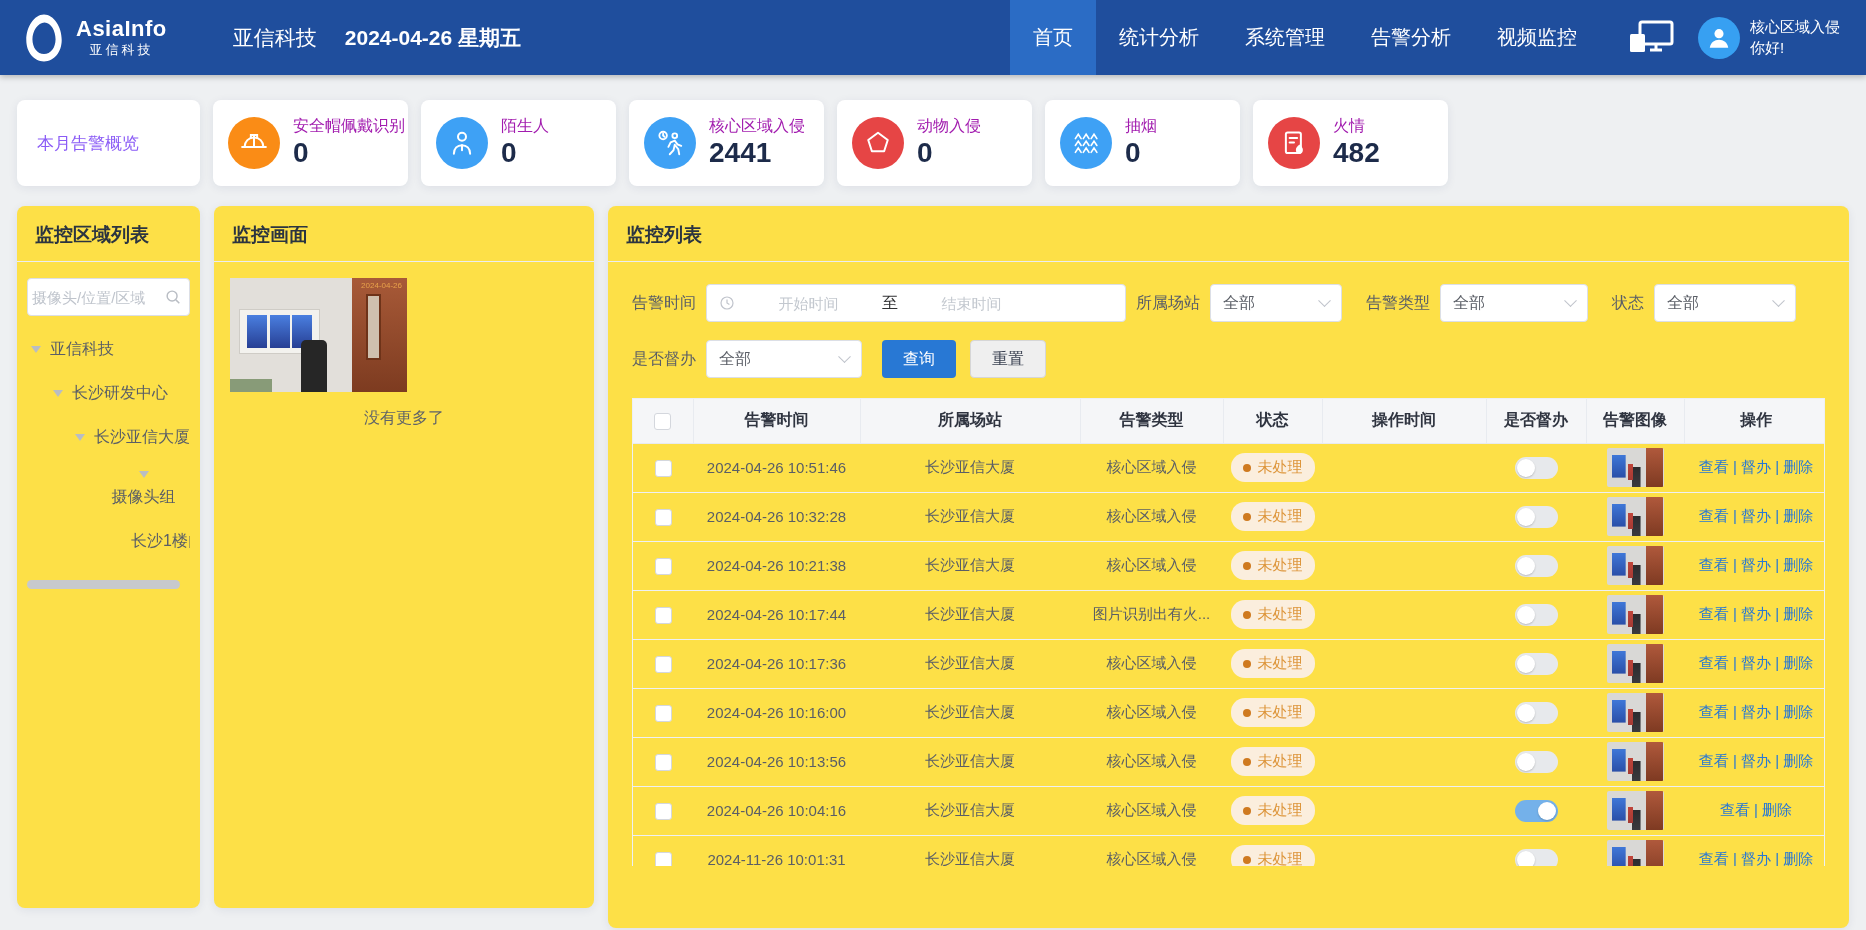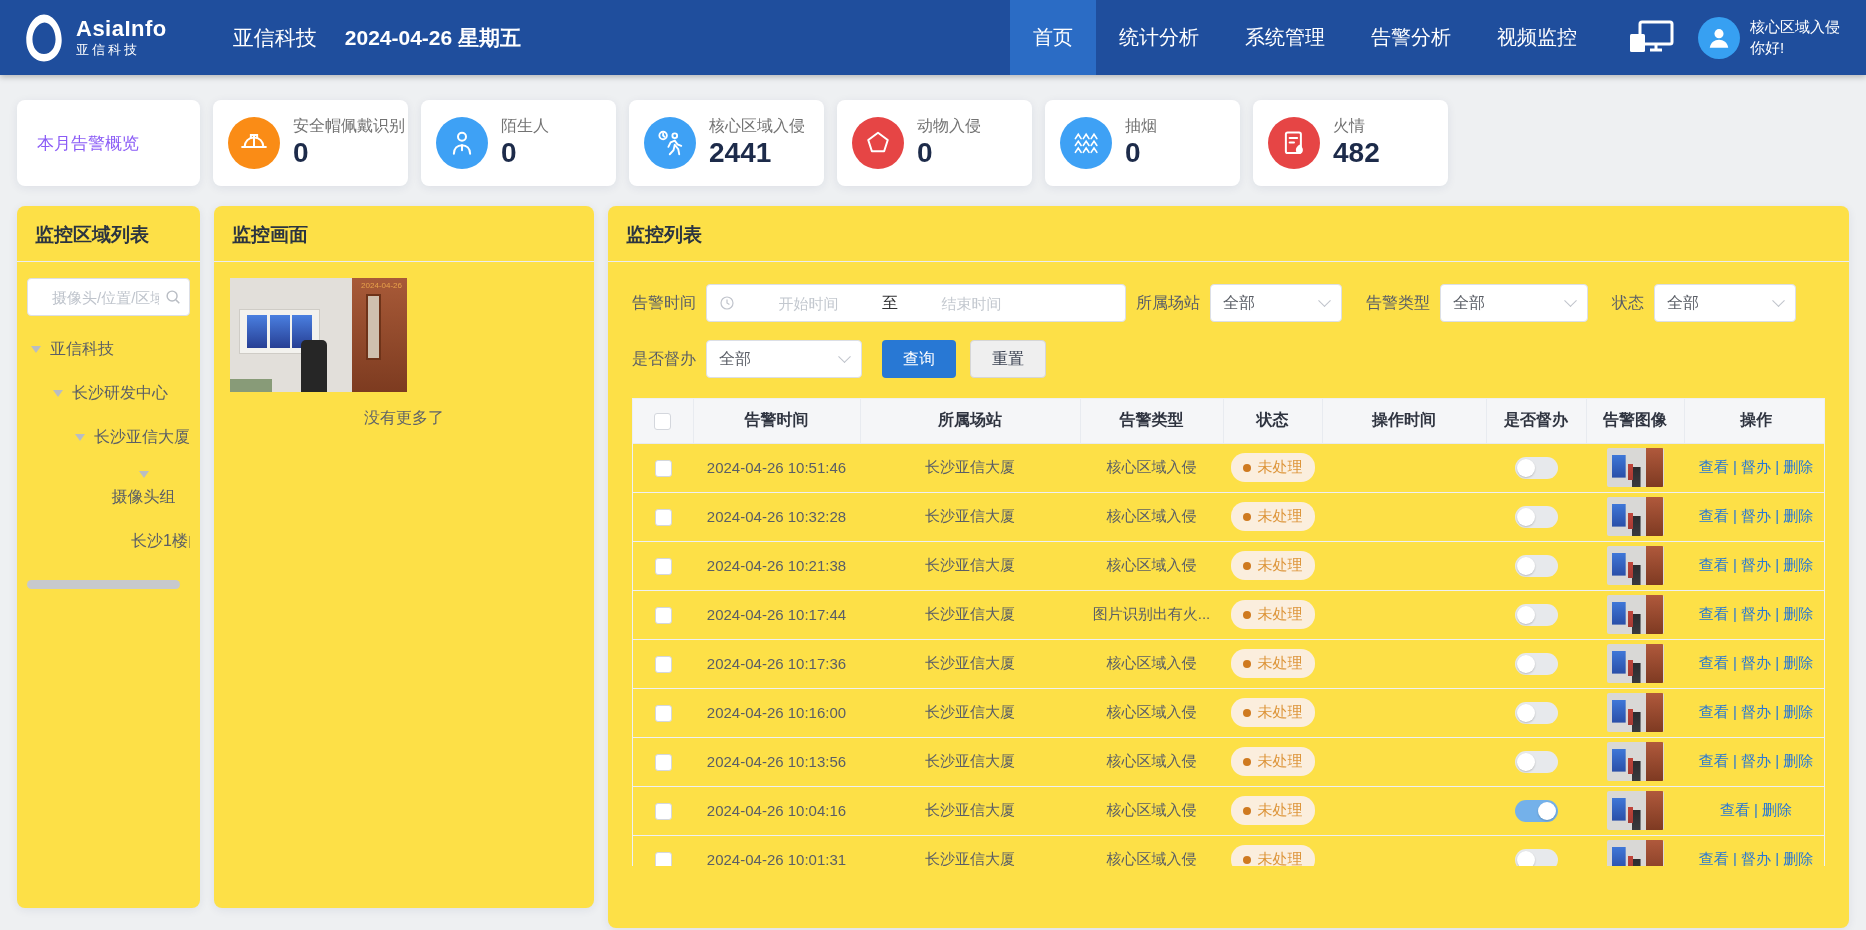--- a/index.html
+++ b/index.html
@@ -4,53 +4,53 @@
 <style>
   *{margin:0;padding:0;box-sizing:border-box;}
   html,body{width:1866px;height:930px;overflow:hidden;}
   body{font-family:"Liberation Sans","DejaVu Sans",sans-serif;background:#eef0f2;color:#303133;}
   .page{position:relative;width:1866px;height:930px;}
 
   
   .navbar{display:flex;align-items:center;height:75px;background:#1f4e9d;padding:0 26px 0 22px;box-shadow:0 2px 6px rgba(0,0,0,.25);}
   .brand{display:flex;align-items:center;gap:10px;}
   .brand svg{width:44px;height:50px;}
-  .brand-text{display:flex;flex-direction:column;color:#fff;line-height:1.1;}
+  .brand-text{display:flex;flex-direction:column;color:#fff;line-height:1.1;text-align:center;}
   .brand-en{font-size:22px;font-weight:600;letter-spacing:.5px;}
   .brand-cn{font-size:13px;letter-spacing:3px;margin-top:2px;}
   .company{margin-left:66px;font-size:21px;color:#fff;}
   .nav-date{margin-left:28px;font-size:21px;color:#fff;font-weight:700;}
   .nav{margin-left:auto;display:flex;height:100%;}
   .nav-item{display:flex;align-items:center;padding:0 23px;font-size:20px;color:#fff;cursor:pointer;}
   .nav-item.active{background:#2b6cc5;}
   .mon-icon{margin-left:28px;display:flex;align-items:center;cursor:pointer;}
   .avatar{margin-left:24px;width:42px;height:42px;border-radius:50%;background:#37a0f2;display:flex;align-items:center;justify-content:center;cursor:pointer;flex:none;}
   .user-text{margin-left:10px;color:#fff;font-size:15px;line-height:1.35;}
 
   
   .cards-row{display:flex;gap:13px;margin:25px 17px 0;}
   .card{background:#fff;border-radius:8px;box-shadow:0 2px 10px rgba(20,40,90,.08);height:86px;}
   .card.overview{width:183px;display:flex;align-items:center;padding-left:20px;font-size:17px;color:#8b5cf6;}
   .card.stat{width:195px;display:flex;align-items:center;gap:13px;padding-left:15px;cursor:default;}
   .icon-circle{width:52px;height:52px;border-radius:50%;display:flex;align-items:center;justify-content:center;flex:none;}
   .icon-circle svg{width:30px;height:30px;}
   .stat-meta{display:flex;flex-direction:column;line-height:1.15;}
-  .stat-label{font-size:16px;color:#737373;}
+  .stat-label{font-size:16px;color:#a21caf;}
   .stat-value{font-size:28px;font-weight:700;color:#1d2b4a;margin-top:2px;}
 
   
   .panels{display:flex;gap:14px;margin:20px 17px 0;align-items:flex-start;}
   .panel{background:#fde047;border-radius:8px;box-shadow:0 2px 10px rgba(20,40,90,.08);}
   .panel-title{padding:16px 18px 13px;font-size:19px;font-weight:700;color:#2b3440;border-bottom:1px solid #ebedf0;}
 
   
   .region-panel{width:183px;height:702px;overflow:hidden;}
   .region-body{padding:16px 10px 0 10px;}
   .search-box{position:relative;}
-  .search-box input{width:100%;height:38px;border:1px solid #dcdfe6;border-radius:4px;padding:0 30px 0 24px;font-size:15px;color:#5a5e66;font-family:inherit;outline:none;}
+  .search-box input{width:100%;height:38px;border:1px solid #dcdfe6;border-radius:4px;padding:0 30px 0 4px;font-size:15px;color:#5a5e66;font-family:inherit;outline:none;}
   .search-box input::placeholder{color:#bfc4cc;}
   .search-icon{position:absolute;right:8px;top:10px;}
   .tree{margin-top:6px;font-size:16px;color:#5a5e66;}
   .tree-item{display:flex;align-items:center;gap:9px;margin-top:23px;white-space:nowrap;overflow:hidden;cursor:pointer;}
   .caret{width:0;height:0;border-left:5.5px solid transparent;border-right:5.5px solid transparent;border-top:7px solid #b9bdc4;flex:none;}
   .lv0{padding-left:4px;}.lv1{padding-left:26px;}.lv2{padding-left:48px;}.lv3{padding-left:70px;flex-direction:column;}.lv4{padding-left:104px;}
   .hscroll{height:9px;width:94%;background:#c7c9cd;border-radius:5px;margin-top:28px;cursor:pointer;}
 
   
   .preview-panel{width:380px;height:702px;}
@@ -488,21 +488,21 @@
                     <i class="dot"></i>
                     <span>未处理</span>
                   </span></td>
               <td></td>
               <td><span class="toggle on"><i class="knob"></i></span></td>
               <td><span class="thumb"></span></td>
               <td><span class="links"><a>查看</a><a>删除</a></span></td>
             </tr>
             <tr>
               <td><span class="cb"></span></td>
-              <td>2024-04-26 10:01:31</td>
+              <td>2024-11-26 10:01:31</td>
               <td>长沙亚信大厦</td>
               <td>核心区域入侵</td>
               <td><span class="badge">
                     <i class="dot"></i>
                     <span>未处理</span>
                   </span></td>
               <td></td>
               <td><span class="toggle"><i class="knob"></i></span></td>
               <td><span class="thumb"></span></td>
               <td><span class="links"><a>查看</a><a>督办</a><a>删除</a></span></td>

